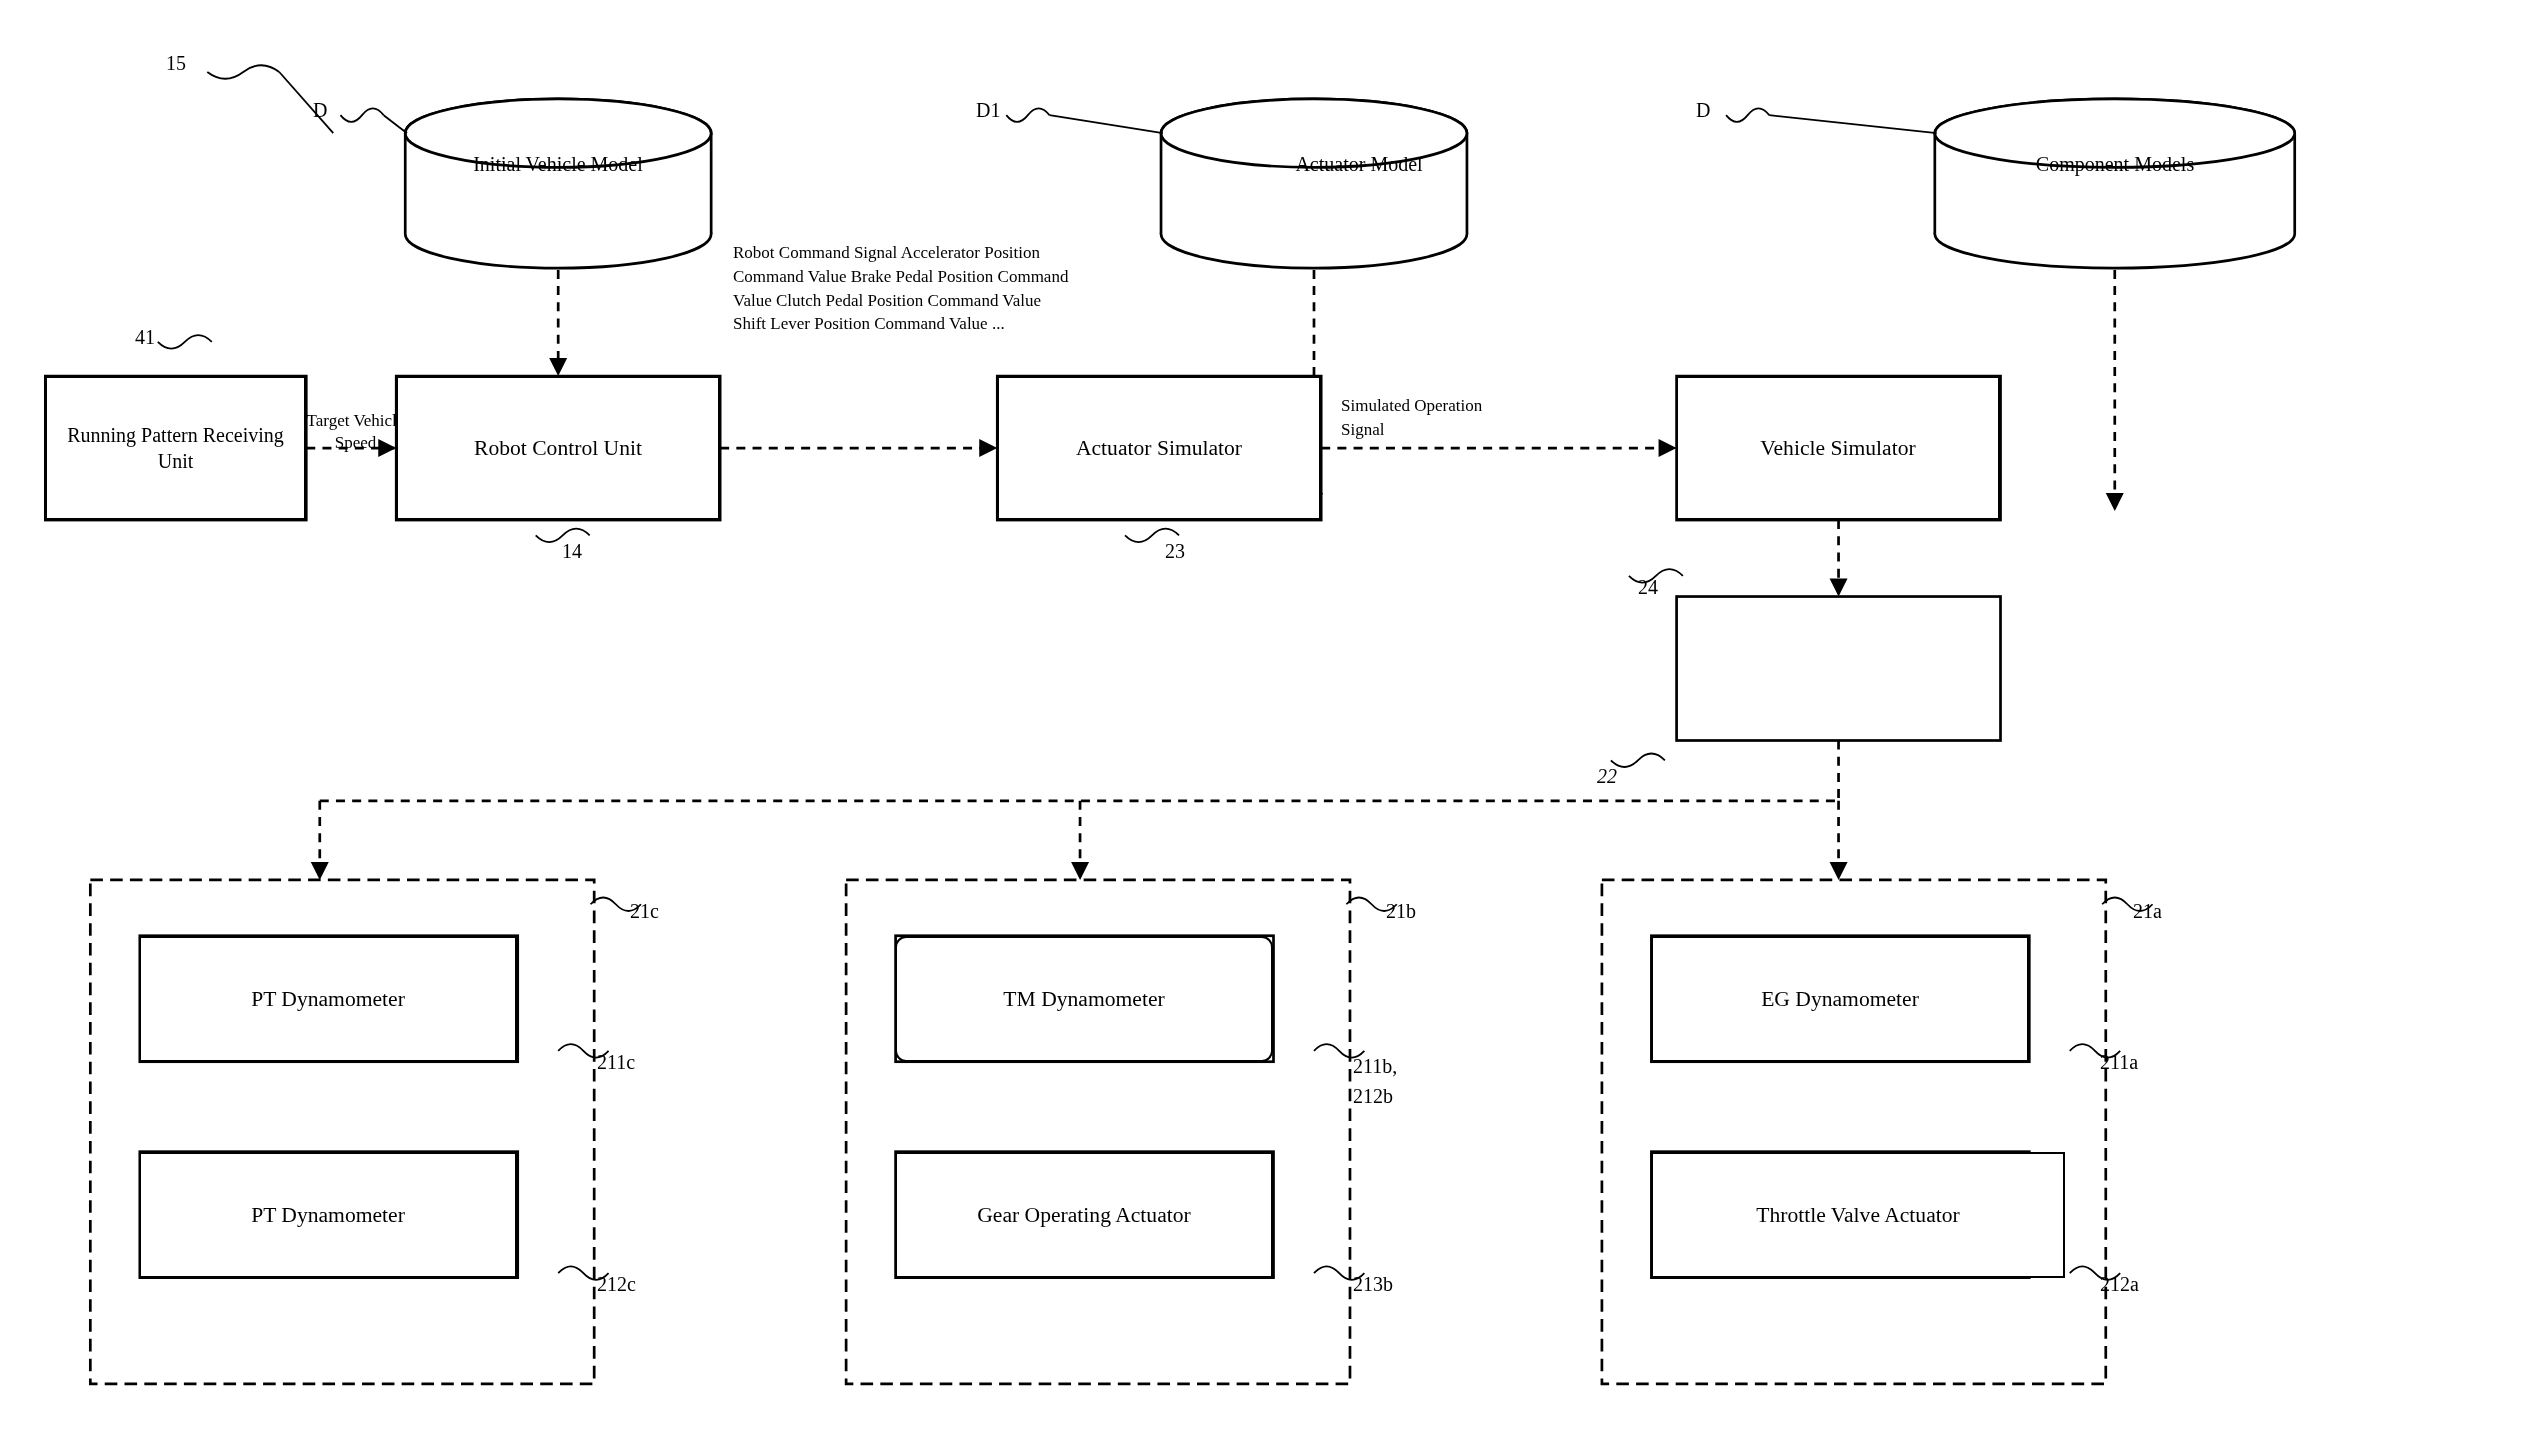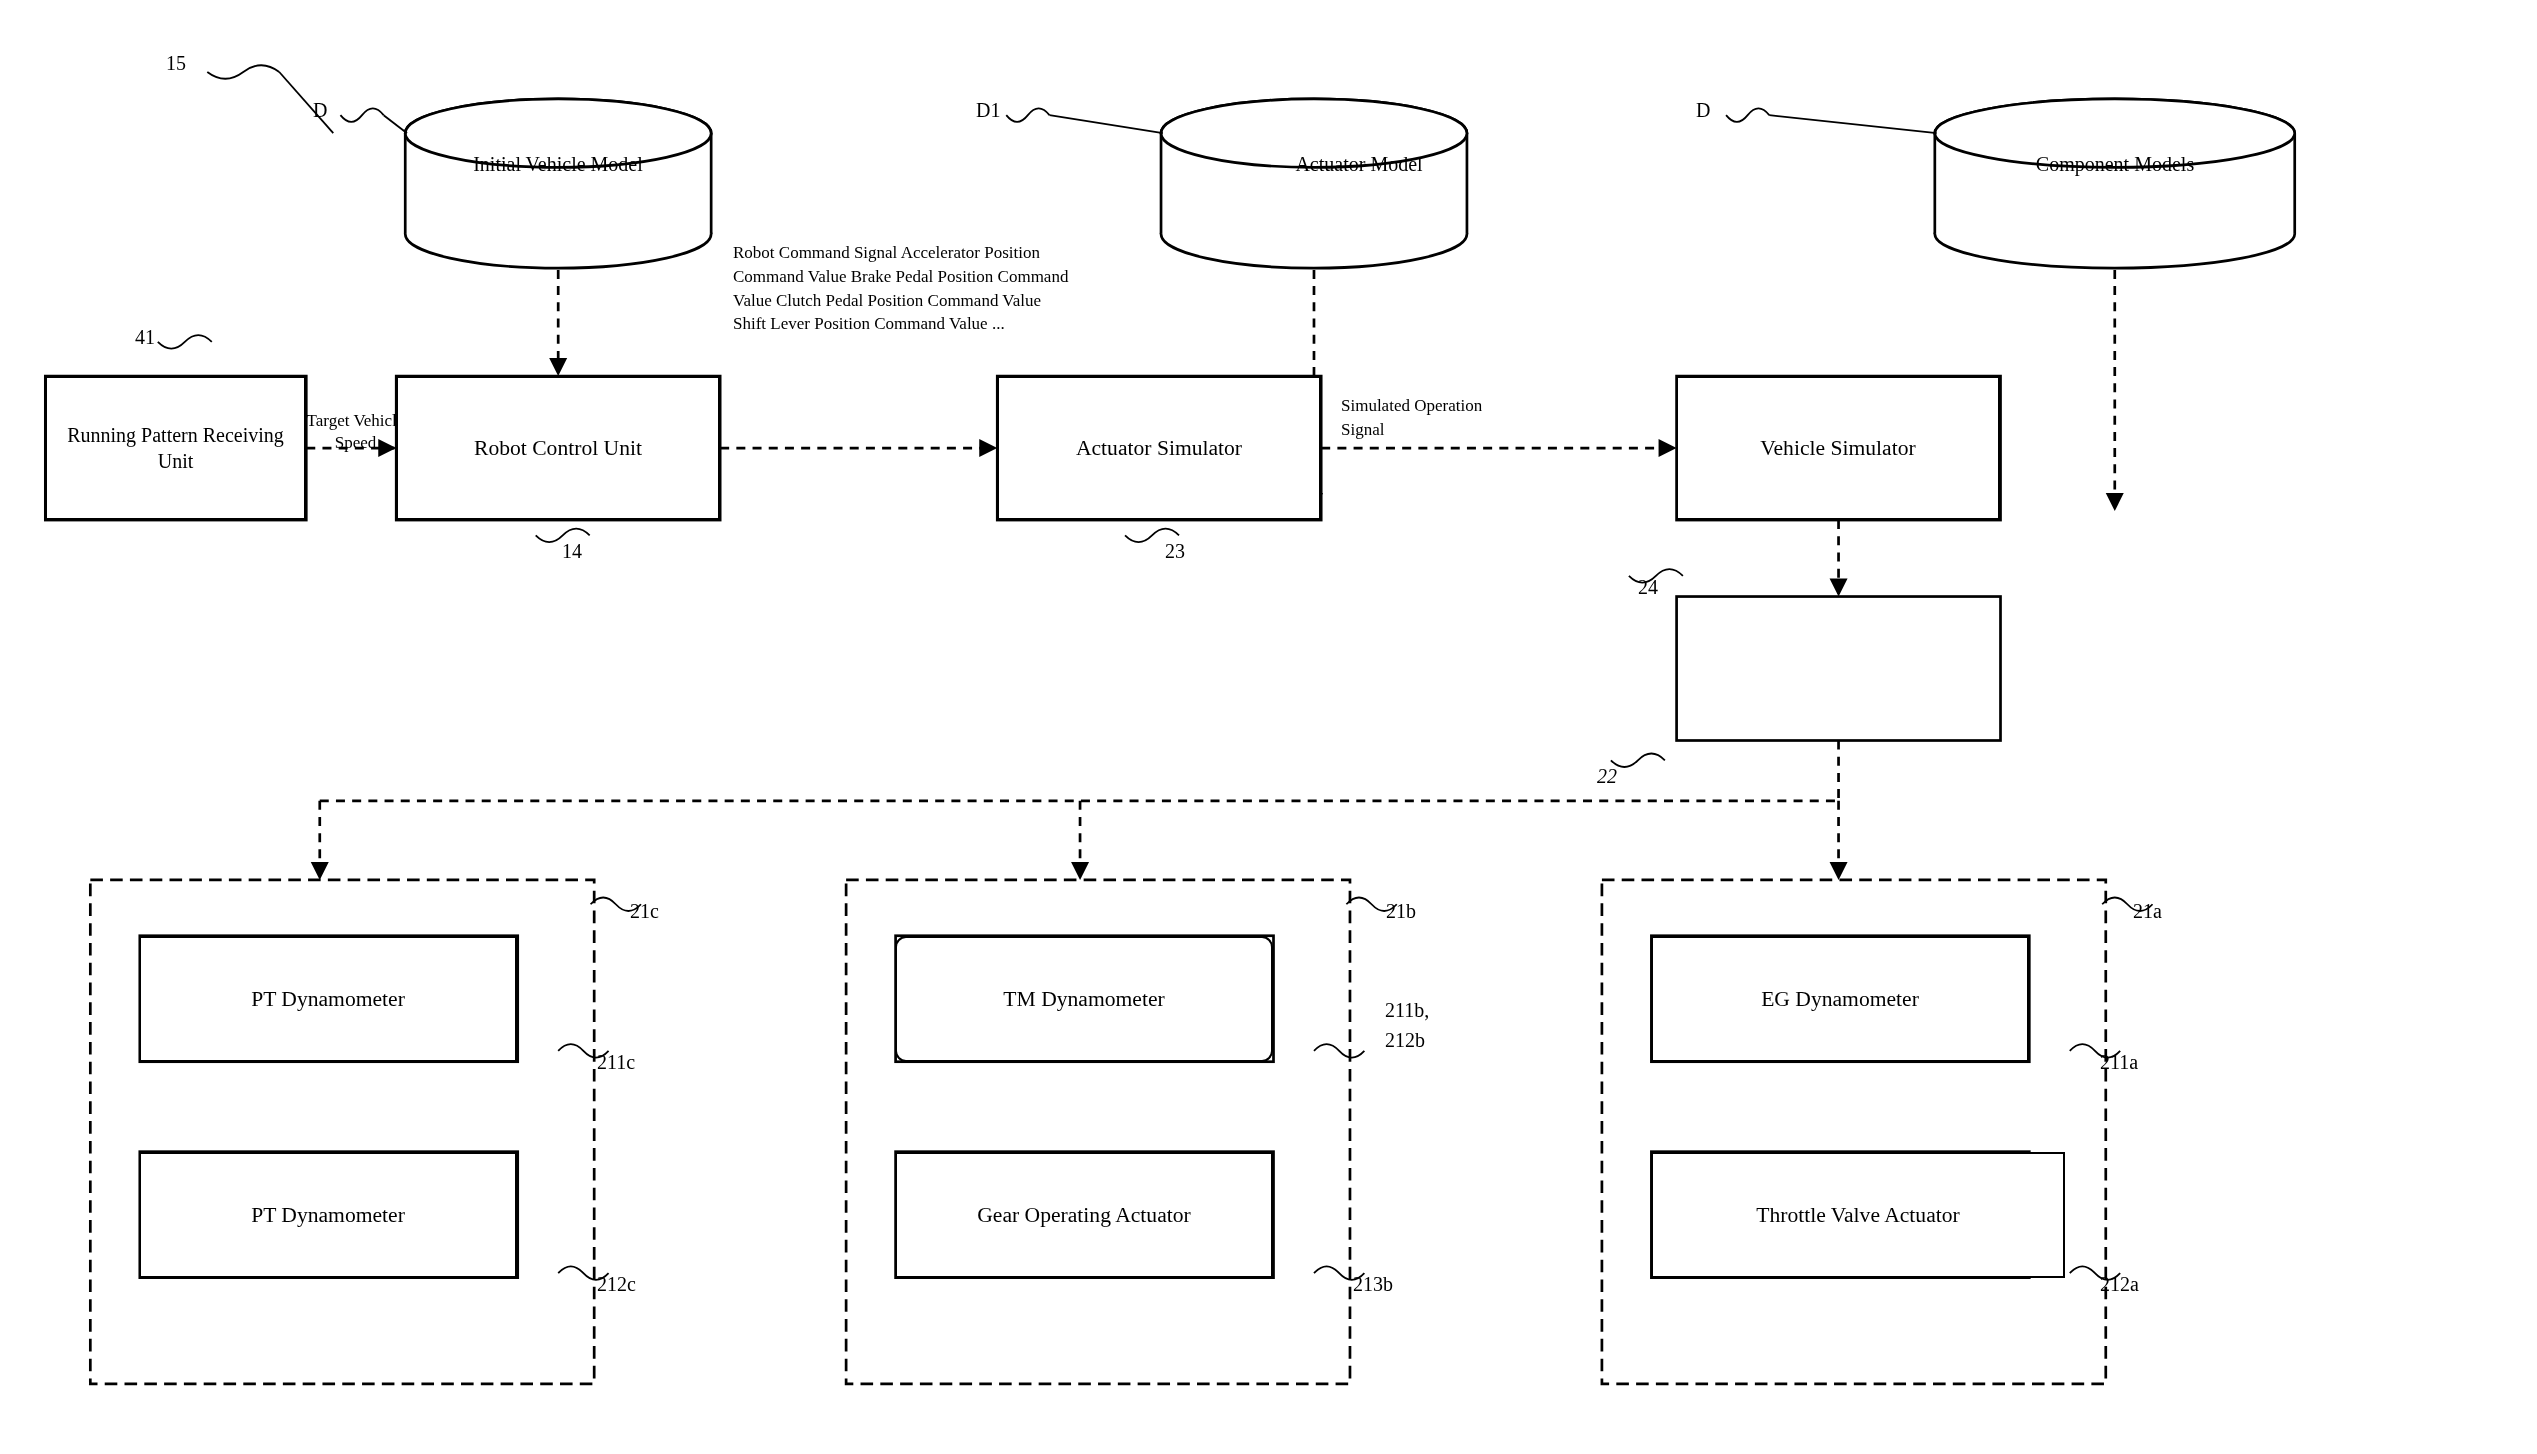--- a/index.html
+++ b/index.html
@@ -241,21 +241,21 @@
   <div class="ref-num" style="left:597px; top:1051px;font-family:Liberation Serif, serif;">211c</div>
 
   <div class="box" style="left:139px; top:1152px; width:378px; height:126px;">PT Dynamometer</div>
 
   <div class="ref-num" style="left:597px; top:1273px;">212c</div>
 
   <div class="ref-num" style="left:1386px; top:900px;">21b</div>
 
   <div class="box" style="left:895px; top:936px; width:378px; height:126px;border-radius:11px;">TM Dynamometer</div>
 
-  <div class="ref-num" style="left:1353px; top:995px; line-height:1.5;margin-left:32px;">211b,<br>212b</div>
+  <div class="ref-num" style="left:1353px; top:1051px; line-height:1.5;">211b,<br>212b</div>
 
   <div class="box" style="left:895px; top:1152px; width:378px; height:126px;">Gear Operating Actuator</div>
 
   <div class="ref-num" style="left:1353px; top:1273px;">213b</div>
 
   <div class="ref-num" style="left:2133px; top:900px;">21a</div>
 
   <div class="box" style="left:1651px; top:936px; width:378px; height:126px;">EG Dynamometer</div>
 
   <div class="ref-num" style="left:2100px; top:1051px;">211a</div>

